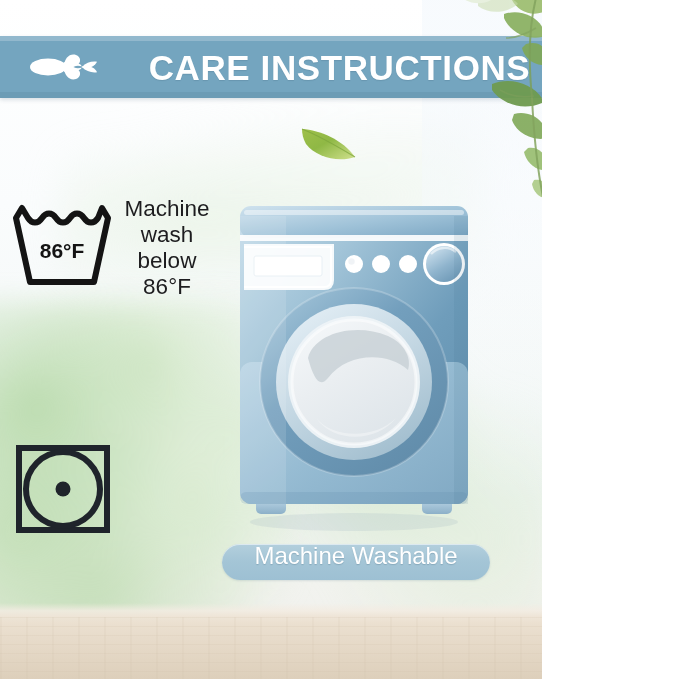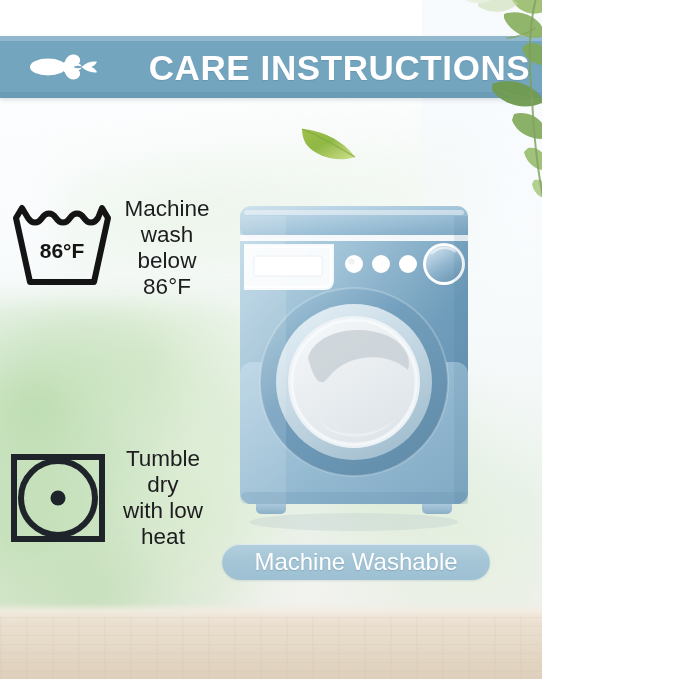--- a/index.html
+++ b/index.html
@@ -170,21 +170,21 @@
     position:absolute;left:228px;top:202px;width:252px;height:336px;z-index:5;
   }
   .machine svg{display:block;width:100%;height:100%;overflow:visible;}
 
   
   .pill{
     position:absolute;left:222px;top:544px;width:268px;height:36px;z-index:6;
     border-radius:18px;
     background:linear-gradient(to bottom, #b3cfdd 0%, #a4c5d6 48%, #9dc0d3 100%);
     box-shadow:inset 0 1px 0 rgba(255,255,255,.55), 0 1px 2px rgba(90,120,140,.18);
-    display:flex;align-items:center;justify-content:center;
+    display:flex;justify-content:center;
   }
   .pill-label{
     color:#ffffff;font-size:24px;line-height:1;
     text-shadow:0 1px 1px rgba(85,120,140,.35);
     white-space:nowrap;
   }
 </style>
 </head>
 <body>
 
@@ -285,22 +285,20 @@
 
 
   <div class="care" id="care-dry">
     <div class="sym">
       <svg width="100" height="94" viewBox="0 0 100 94">
         <rect x="6" y="6" width="88" height="82" fill="none" stroke="#1f242b" stroke-width="6"></rect>
         <circle cx="50" cy="47" r="37" fill="none" stroke="#1f242b" stroke-width="6"></circle>
         <circle cx="50" cy="47" r="7.5" fill="#1f242b"></circle>
       </svg>
     </div>
-    <div class="cap">Tumble dry
-with low heat</div>
   </div>
 
 
   <div class="machine">
     <svg viewBox="0 0 252 336">
       <defs>
         <linearGradient id="bodyG" x1="0" y1="0" x2="1" y2="1">
           <stop offset="0%" stop-color="#c3dbe9"></stop>
           <stop offset="28%" stop-color="#a2c4d8"></stop>
           <stop offset="62%" stop-color="#6f9dbb"></stop>

